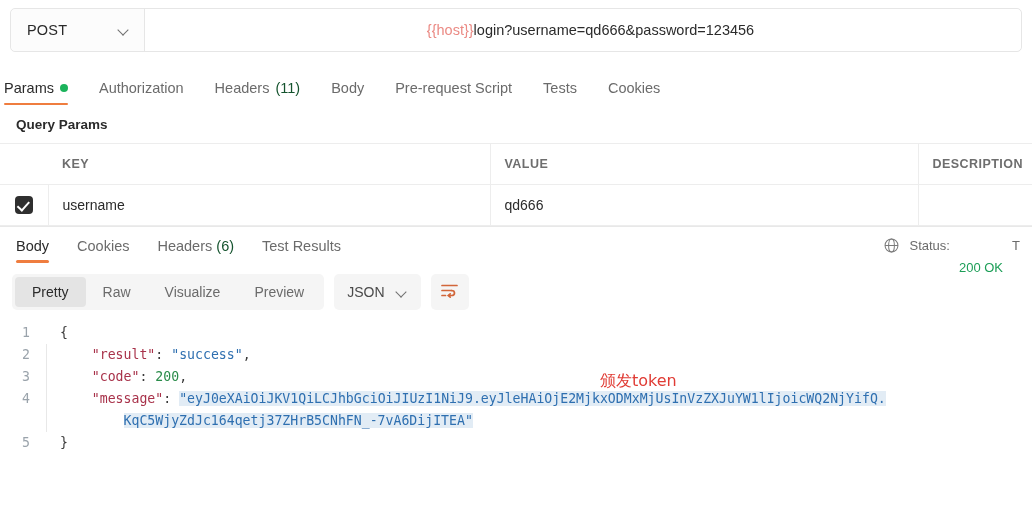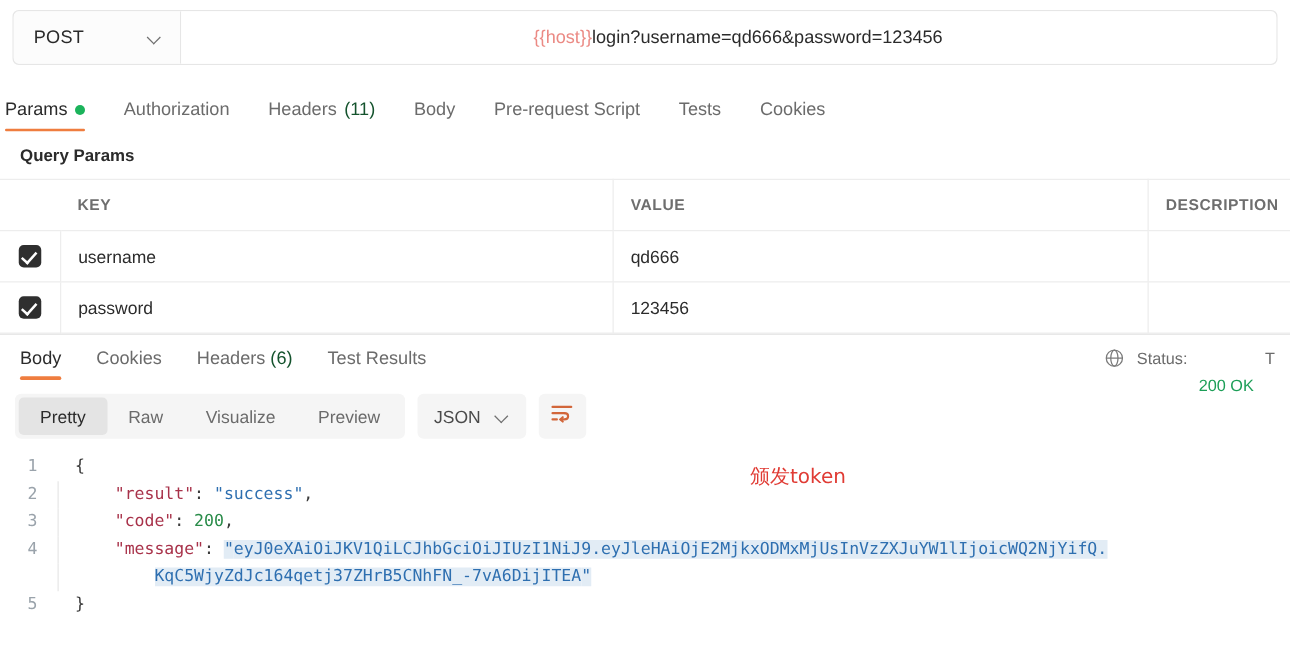--- a/index.html
+++ b/index.html
@@ -244,28 +244,20 @@
     </thead>
     <tbody>
       <tr>
         <td class="td-chk">
           <span class="chkbox"></span>
         </td>
         <td class="cell-pad">username</td>
         <td class="cell-pad">qd666</td>
         <td class="cell-pad"></td>
       </tr>
-      <tr>
-        <td class="td-chk">
-          <span class="chkbox"></span>
-        </td>
-        <td class="cell-pad">password</td>
-        <td class="cell-pad">123456</td>
-        <td class="cell-pad"></td>
-      </tr>
     </tbody>
   </table>
 
   <div class="resp-bar">
     <div class="resp-tab active">
       <span>Body</span>
     </div>
     <div class="resp-tab">
       <span>Cookies</span>
     </div>

